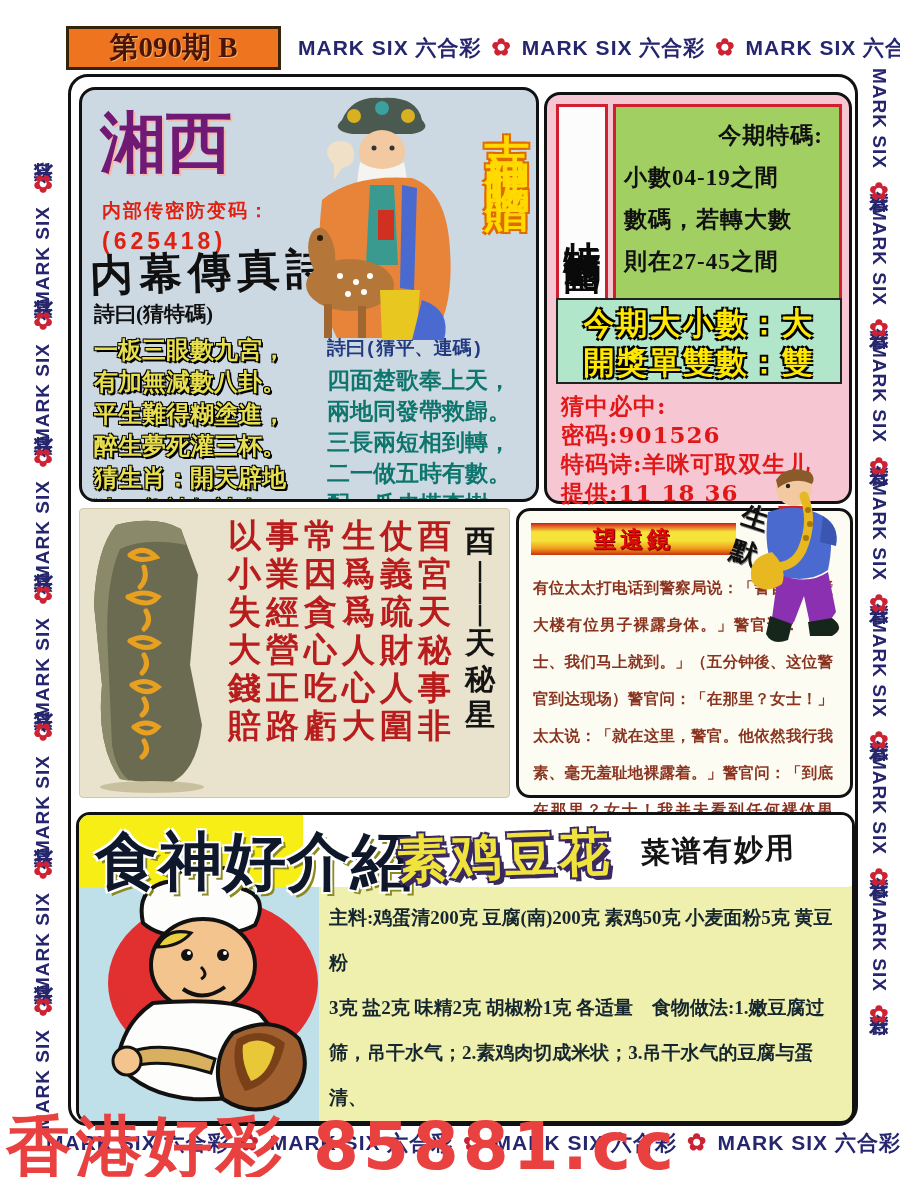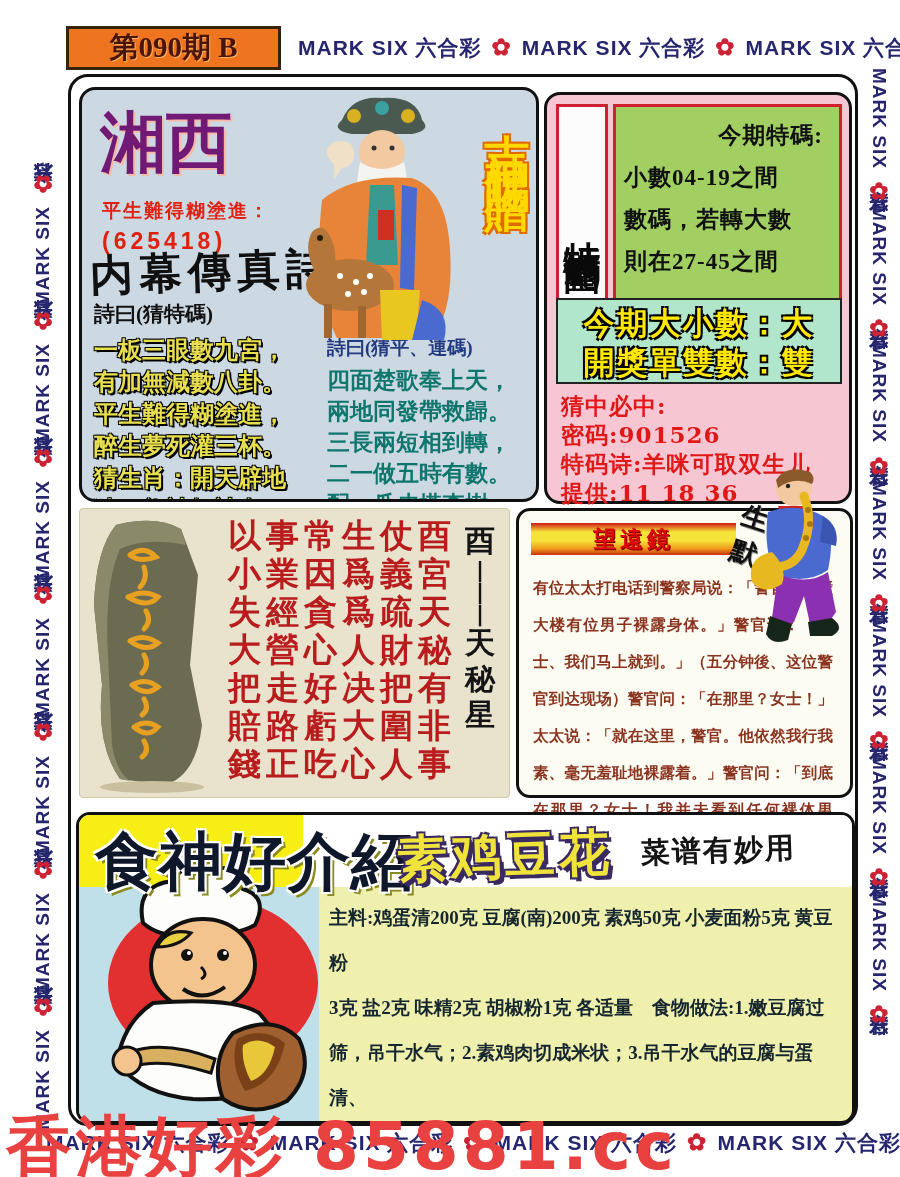--- a/index.html
+++ b/index.html
@@ -65,21 +65,21 @@
     font-family:"DejaVu Serif", serif;
     text-shadow:-1px -1px 0 #000, 1px -1px 0 #000, -1px 1px 0 #000, 1px 1px 0 #000, 2px 2px 0 #000;
   }
   #gift-label {
     position:absolute; right:6px; top:8px; writing-mode:vertical-rl;
     font-size:45px; font-weight:bold; color:#ffd900; line-height:1;
     letter-spacing:18px; font-family:"DejaVu Serif", serif;
     text-shadow:-2px -2px 0 #e06a00, 2px -2px 0 #e06a00, -2px 2px 0 #e06a00, 2px 2px 0 #e06a00;
   }
   #poem2 { position:absolute; left:245px; top:245px; }
-  #poem2 .heading { font-size:19px; color:#223a80; font-weight:bold; margin-bottom:4px; font-family:Liberation Serif, serif;}
+  #poem2 .heading { font-size:19px; color:#223a80; font-weight:bold; margin-bottom:4px; font-family:Liberation Mono, monospace;}
   #poem2 .pline {
     font-size:23px; color:#0f766e; font-weight:bold; line-height:31px;
     font-family:"Liberation Serif", serif;
   }
   #deity-illustration { position:absolute; left:200px; top:0px; }
 
   
   #special-box {
     position:absolute; left:544px; top:92px; width:308px; height:412px;
     background:#f6c6d3; border:3px solid #111; border-radius:16px;
@@ -215,21 +215,21 @@
 
   <div id="issue-badge">第090期 B</div>
 
   <div id="main-frame"></div>
 
   <div id="left-box">
     <div id="xiangxi-title">
         <span>湘西</span>
       </div>
     <div id="anti-fake">
-      <div class="l1">平生難得糊塗進：</div>
+      <div class="l1">内部传密防变码：</div>
       <div class="l2">(625418)</div>
     </div>
     <div id="inner-poem-title">内幕傳真詩</div>
 
     <div id="poem1">
       <div class="heading">詩曰(猜特碼)</div>
       <div class="pline">一板三眼數九宮，</div>
       <div class="pline">有加無減數八卦。</div>
       <div class="pline">平生難得糊塗進，</div>
       <div class="pline">醉生夢死灌三杯。</div>
@@ -317,23 +317,22 @@
         <path d="M48 212 q12 -8 24 0 q-10 12 -24 0"></path>
         <path d="M58 226 q6 10 -2 16"></path>
       </g>
       <ellipse cx="66" cy="272" rx="52" ry="6" fill="#c9c0a0"></ellipse>
     </svg>
     <div id="stone-text">
       <div class="sline">以事常生仗酉</div>
       <div class="sline">小業因爲義宮</div>
       <div class="sline">失經貪爲疏天</div>
       <div class="sline">大營心人財秘</div>
-      <div class="sline">把走好决把有</div>
+      <div class="sline">錢正吃心人事</div>
       <div class="sline">賠路虧大圍非</div>
-      <div class="sline">錢正吃心人事</div>
     </div>
     <div id="stone-side">
       <div class="schar">酉</div>
       <div class="sdash">|</div>
       <div class="sdash">|</div>
       <div class="sdash">|</div>
       <div class="schar">天</div>
       <div class="schar">秘</div>
       <div class="schar">星</div>
     </div>

